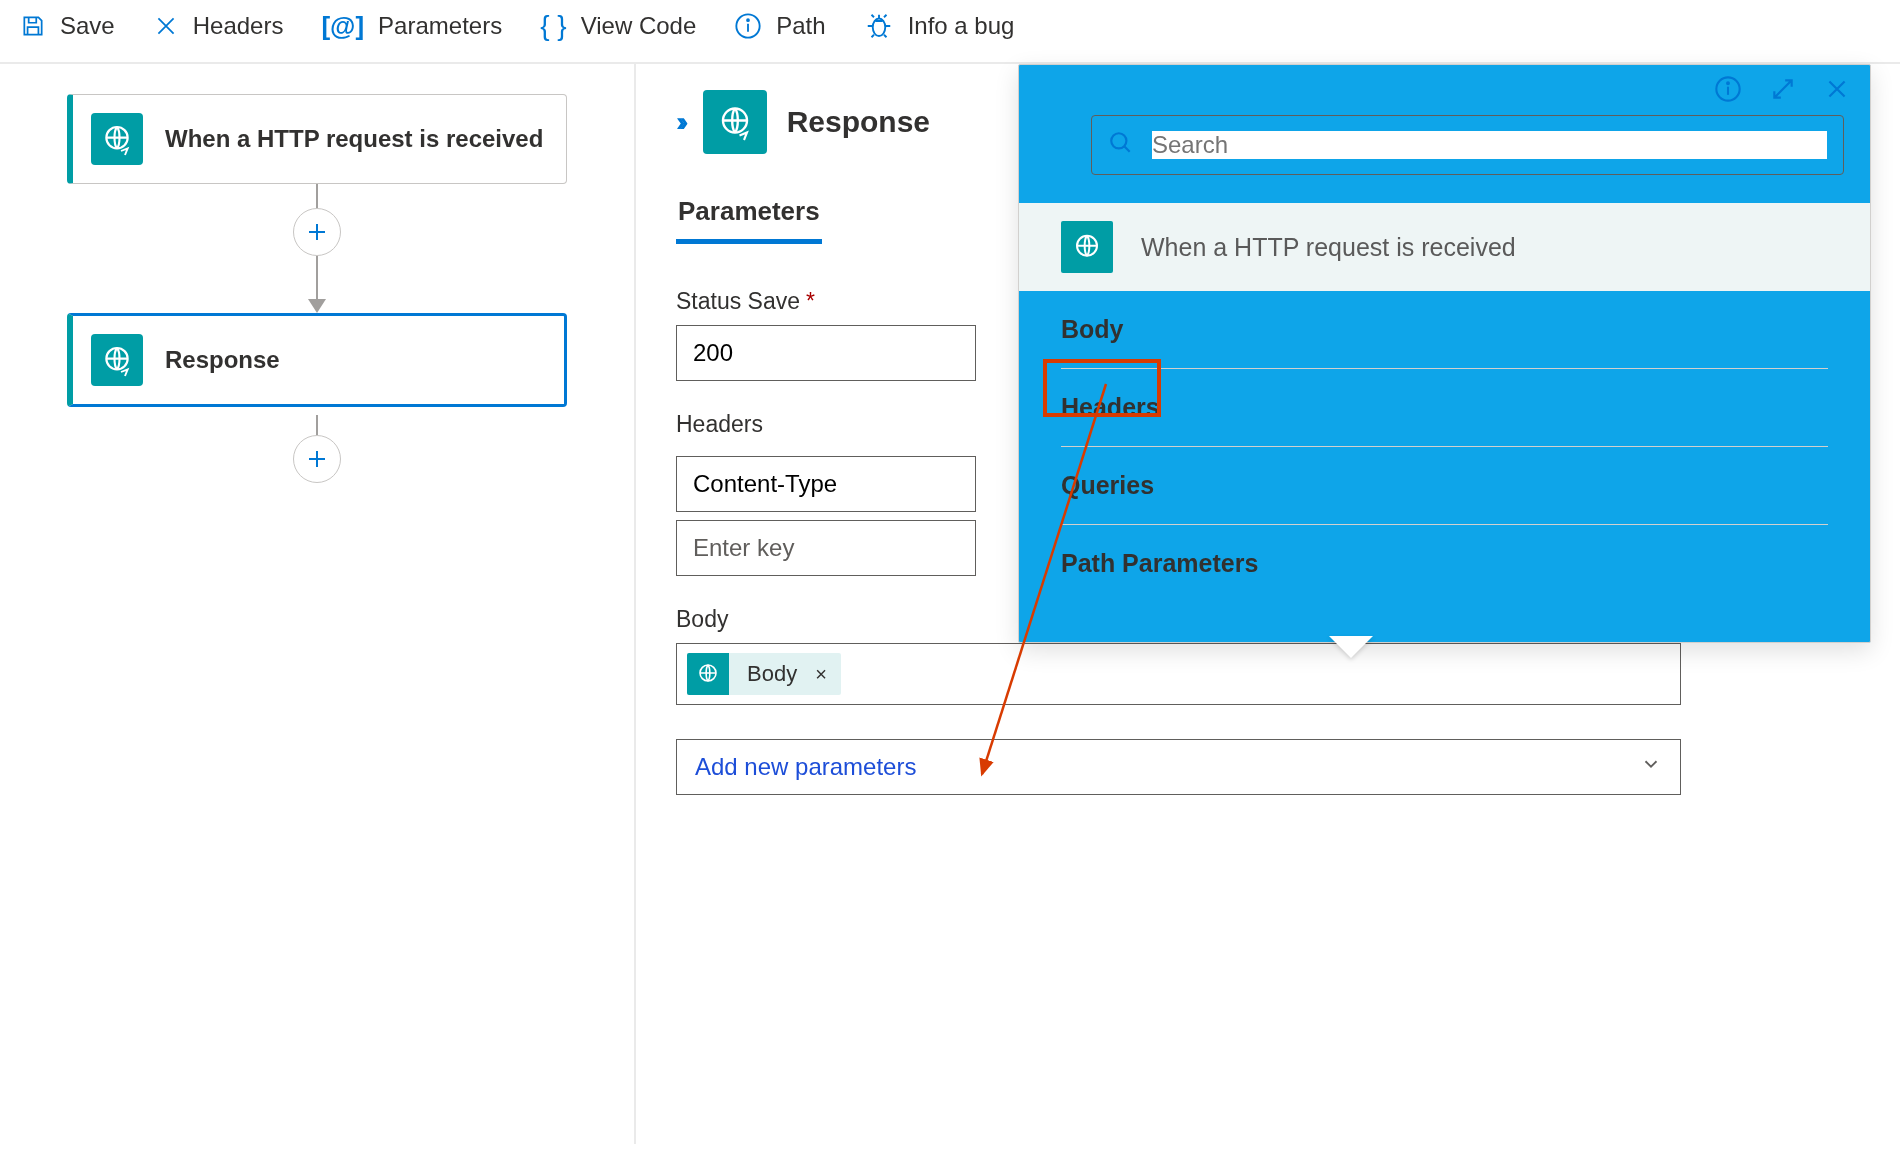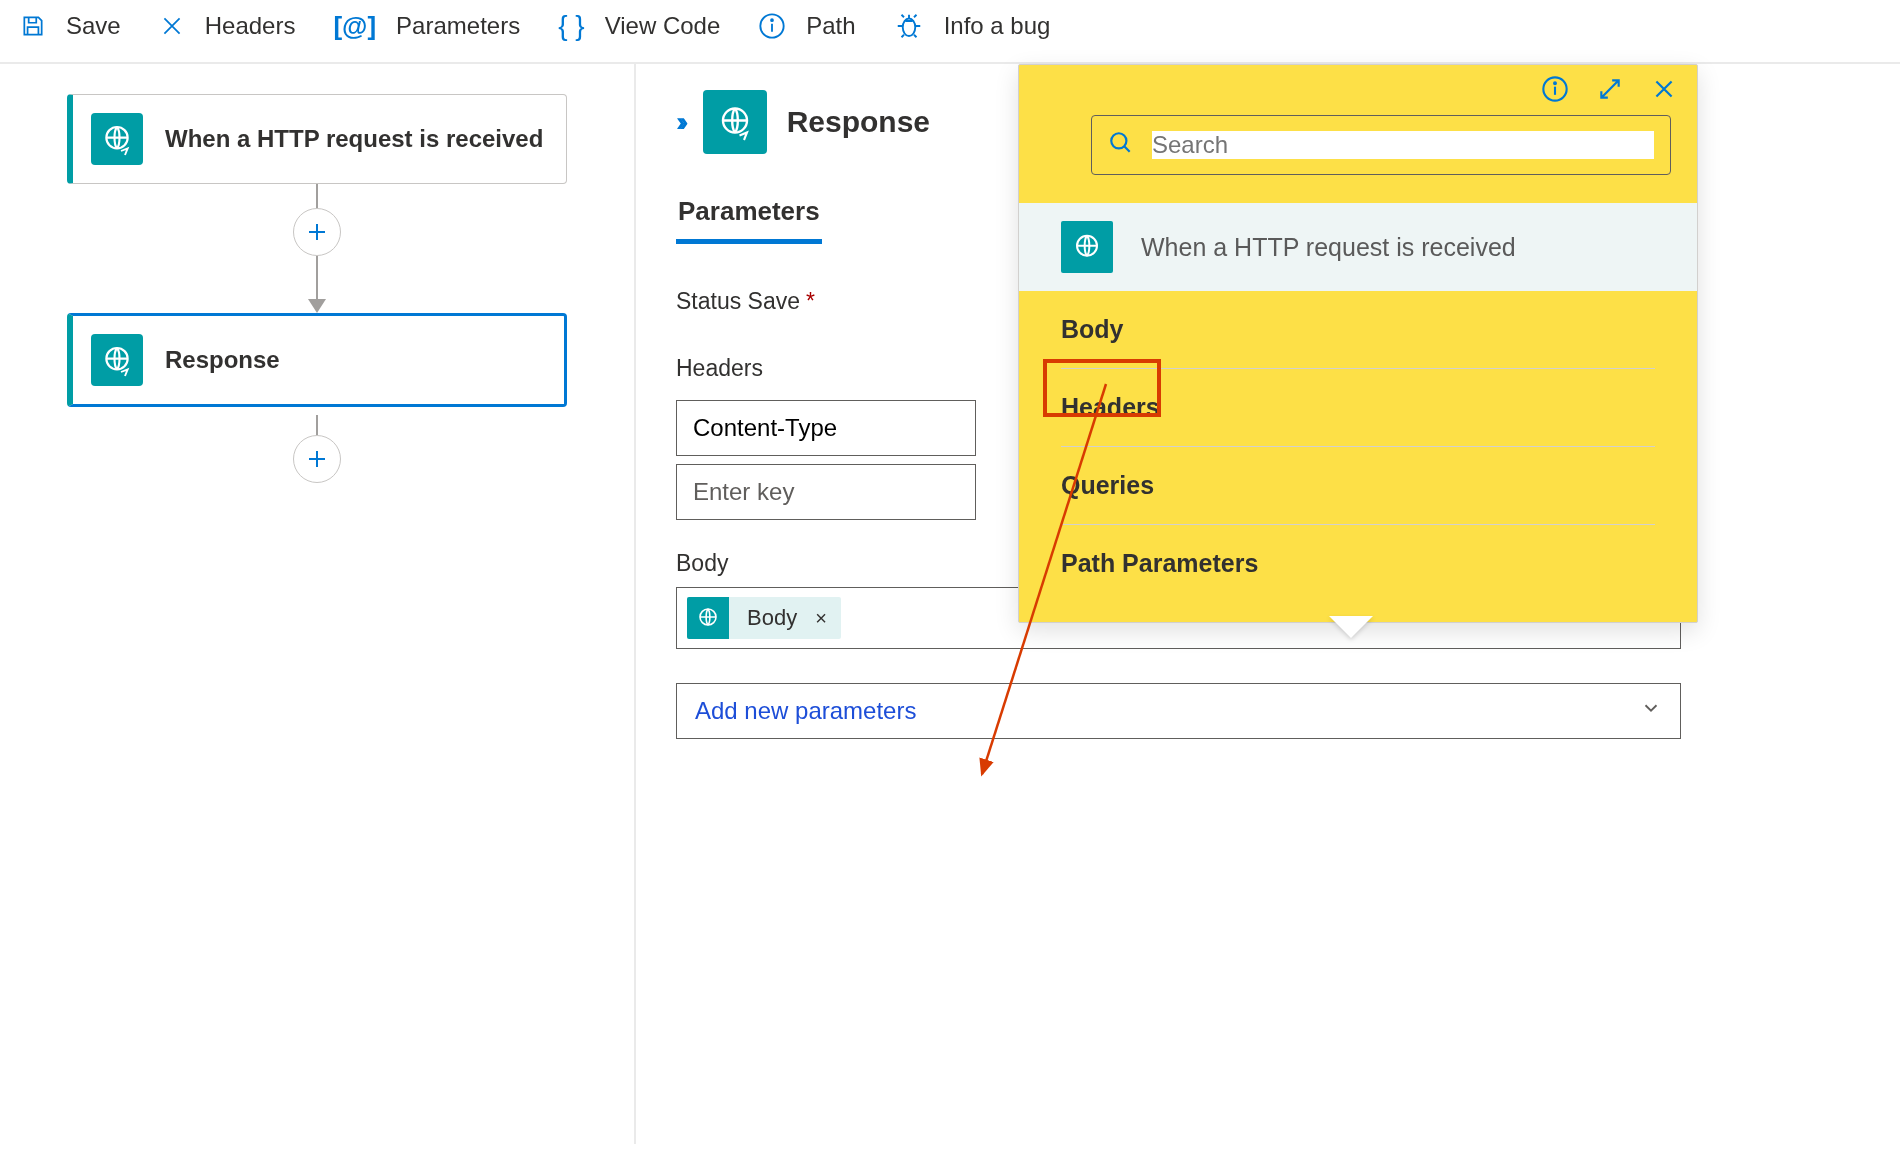--- a/index.html
+++ b/index.html
@@ -18,21 +18,21 @@
   .toolbar {
     display: flex;
     align-items: center;
     padding: 10px 20px 20px 20px;
     border-bottom: 2px solid #eaeaea;
     gap: 38px;
   }
   .toolbar-item {
     display: flex;
     align-items: center;
-    gap: 20px;
+    gap: 14px;
     cursor: pointer;
     color: #323130;
     font-size: 24px;
   }
   .toolbar-icon {
     color: #0078d4;
     display: flex;
     align-items: center;
   }
 
@@ -227,26 +227,26 @@
     color: #1d4ed8;
     font-size: 24px;
     cursor: pointer;
   }
 
   
   .dyn-popup {
     position: absolute;
     top: 0px;
     left: 1018px;
-    width: 680px;
-    background: #fde047;
+    width: 853px;
+    background: #0ea5e9;
     border: 1px solid #d2d0ce;
     box-shadow: 0 8px 24px rgba(0,0,0,0.12);
     border-radius: 2px;
-    padding-bottom: 20px;
+    padding-bottom: 40px;
   }
   .dyn-top-icons {
     position: absolute;
     top: 10px;
     right: 20px;
     display: flex;
     gap: 28px;
     align-items: center;
   }
   .dyn-top-icons span { color: #0078d4; cursor: pointer; font-size: 28px; display:flex; align-items:center; }
@@ -453,20 +453,21 @@
       <div class="tabs-row">
         <div class="tab active">Parameters</div>
       </div>
 
       
       <div class="form-section">
         <div class="form-label">
           <span>Status Save</span>
           <span class="required-star">*</span>
         </div>
+        <input class="form-input" style="width: 300px;" value="200">
       </div>
 
       
       <div class="section-spacer"></div>
       <div class="form-label">Headers</div>
       <div style="height:8px;"></div>
       <input class="form-input" style="width: 300px;" value="Content-Type">
       <div style="height:8px;"></div>
       <input class="form-input" style="width: 300px; color: rgb(96, 94, 92);" placeholder="Enter key">
 

